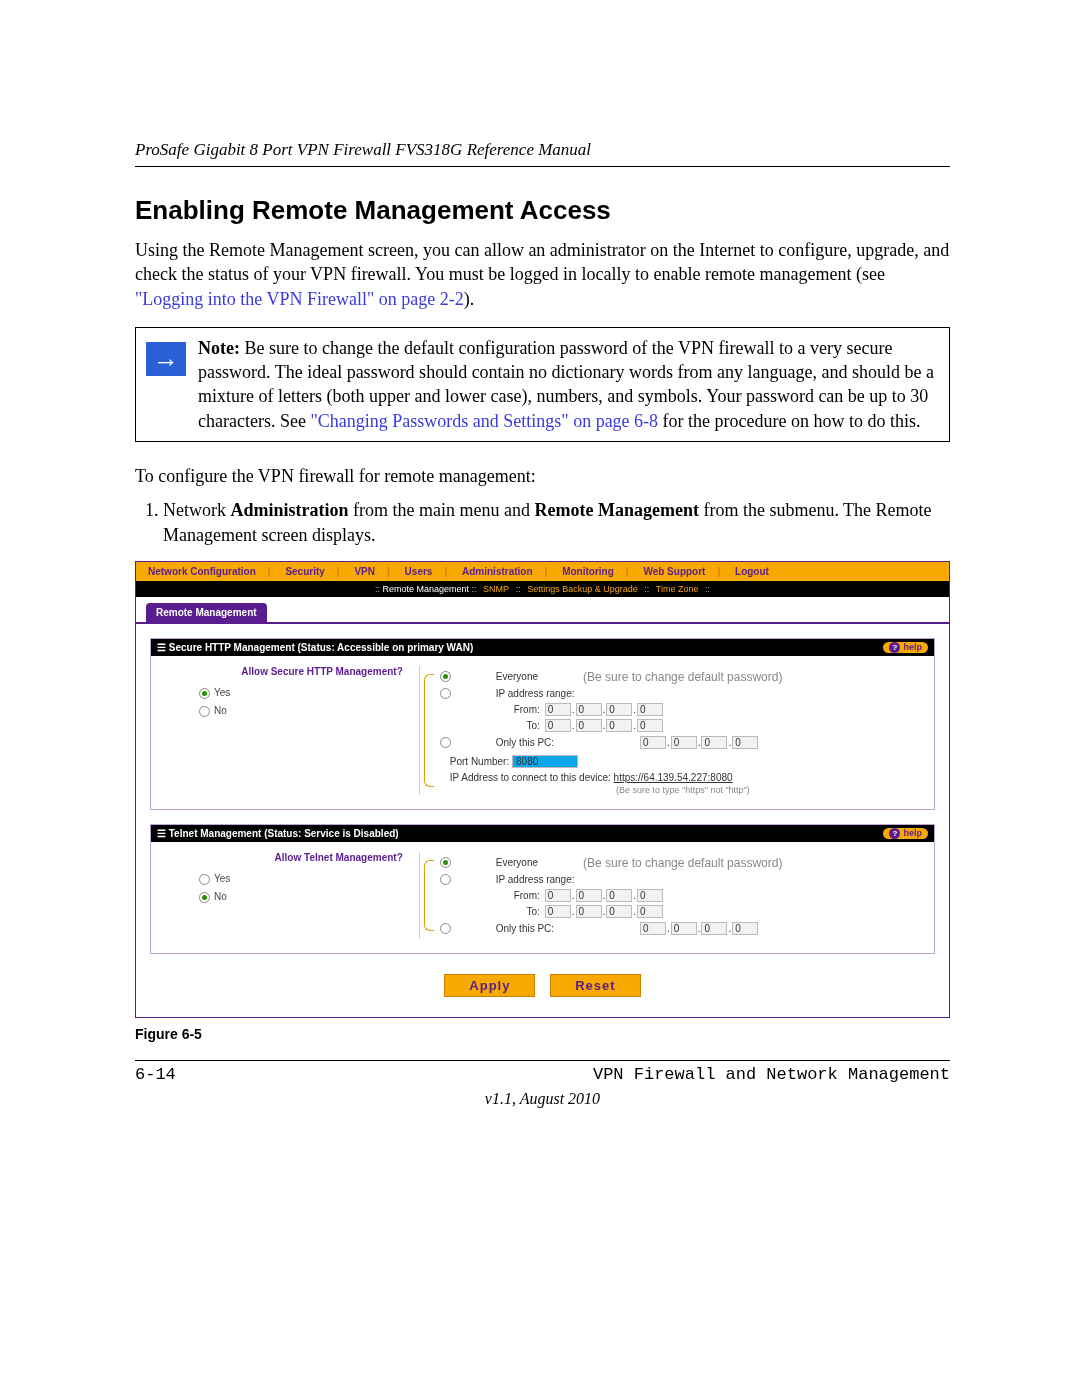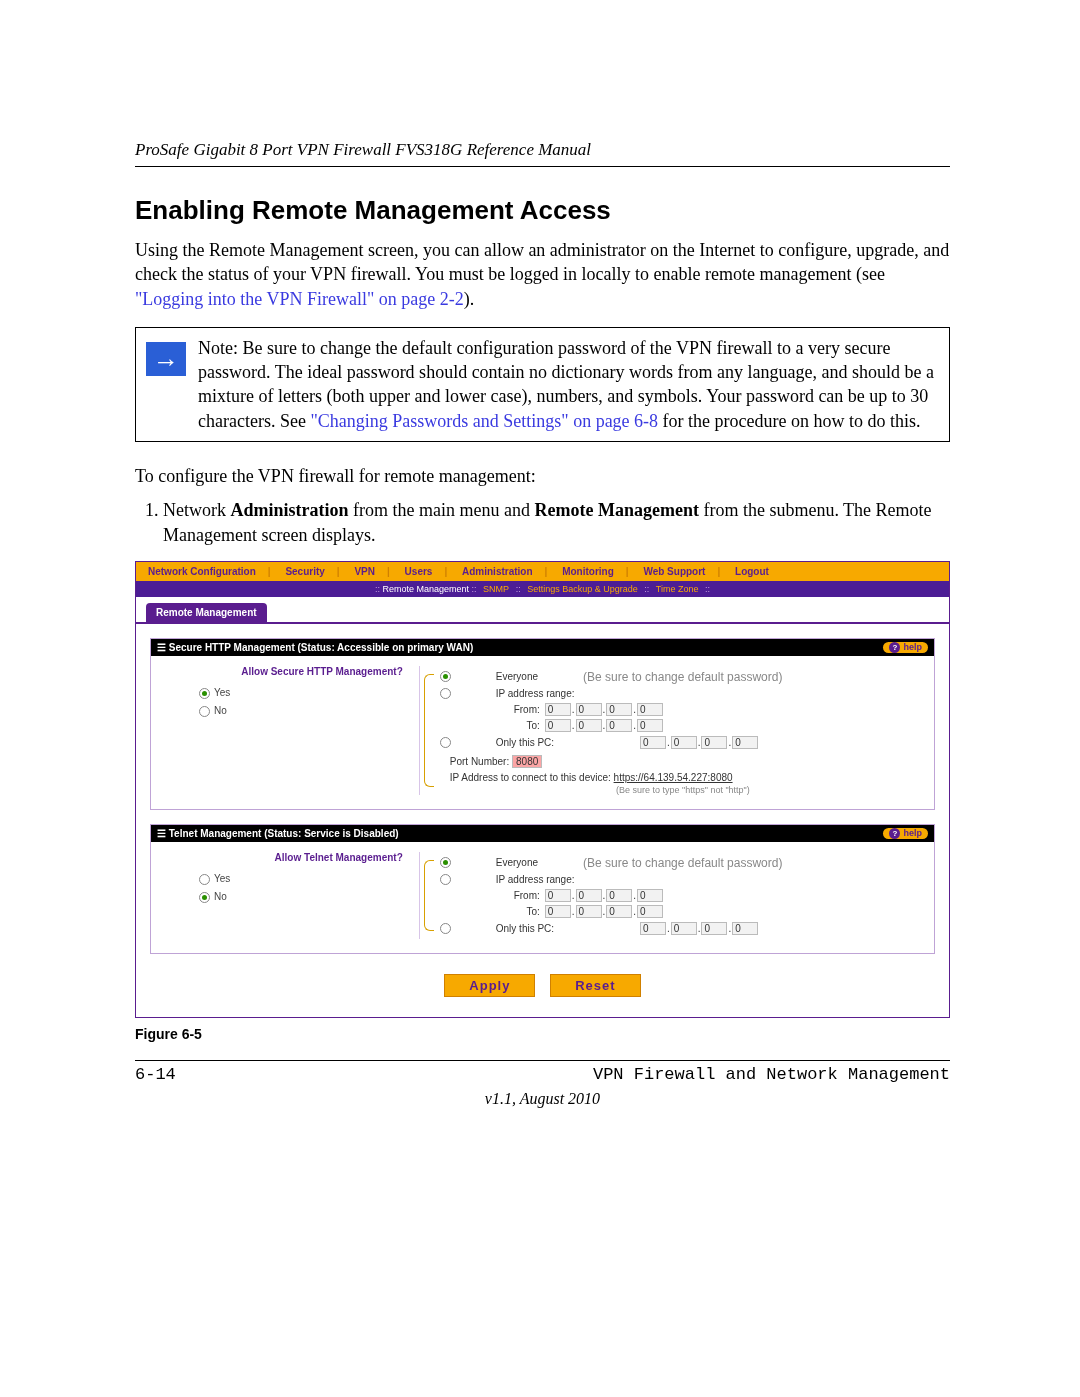--- a/index.html
+++ b/index.html
@@ -32,21 +32,21 @@
   .note-icon {
     width: 40px; height: 34px;
     background: #2a5fd6;
     border: 2px solid #2a5fd6;
     display: flex; align-items: center; justify-content: center;
     margin: 6px 12px 0 4px;
     flex-shrink: 0;
   }
   .note-icon span { color: #fff; font-size: 26px; font-weight: bold; }
   .note-text { flex: 1; line-height: 1.35; }
-  .note-text b { font-weight: normal; }
+  .note-text b { font-weight: bold; }
   ol { margin: 10px 0 14px 28px; }
   ol li { line-height: 1.35; margin-bottom: 6px; }
 
   
   .ui-shot {
     border: 1px solid #5a1d8f;
     width: 100%;
     font-family: Verdana, Arial, sans-serif;
     font-size: 10px;
     color: #333;
@@ -60,21 +60,21 @@
     font-weight: bold;
     font-size: 10px;
     display: flex;
     justify-content: space-between;
   }
   .topnav-left span { color: #5a1d8f; padding-left: 6px; }
   .topnav-left .sep { color: #d08000; margin: 0 6px; }
   .topnav-left .active { color: #5a1d8f; }
   .topnav-right { color: #5a1d8f; }
   .subnav {
-    background: #4c1d95;
+    background: #000000;
     color: #fff;
     text-align: center;
     padding: 3px 0;
     font-size: 9px;
   }
   .subnav .sn-item { color: #f7a900; margin: 0 4px; }
   .subnav .sn-sel { color: #fff; }
   .subnav .sn-dots { color: #c8a0e0; }
   .tabrow {
     background: #fff;
@@ -142,23 +142,23 @@
     background: #f2f2f2;
     text-align: left;
     padding: 0 2px;
     font-size: 10px;
     margin: 0 1px;
   }
   .ip-label-inline { display: inline-block; min-width: 40px; text-align: right; margin-right: 4px; }
   .port-row { margin: 6px 0 2px 10px; font-size: 10px; }
   .port-box {
     display: inline-block;
-    width: 30px;
+    width: 66px;
     border: 1px solid #bbb;
-    background: #fca5a5;
+    background: #0ea5e9;
     padding: 0 3px;
   }
   .ip-connect { margin: 4px 0 0 10px; font-size: 10px; }
   .ip-url { text-decoration: underline; color: #333; }
   .tiny-hint { text-align: center; font-size: 9px; color: #888; margin-top: 2px;}
   .btn-row { text-align: center; padding: 6px 0 10px 0; }
   .btn {
     display: inline-block;
     background: #f7a900;
     color: #5a1d8f;

